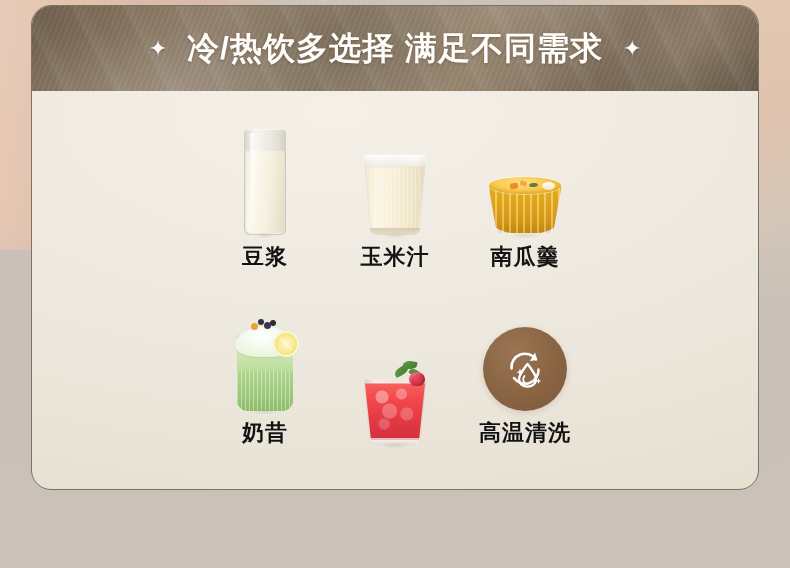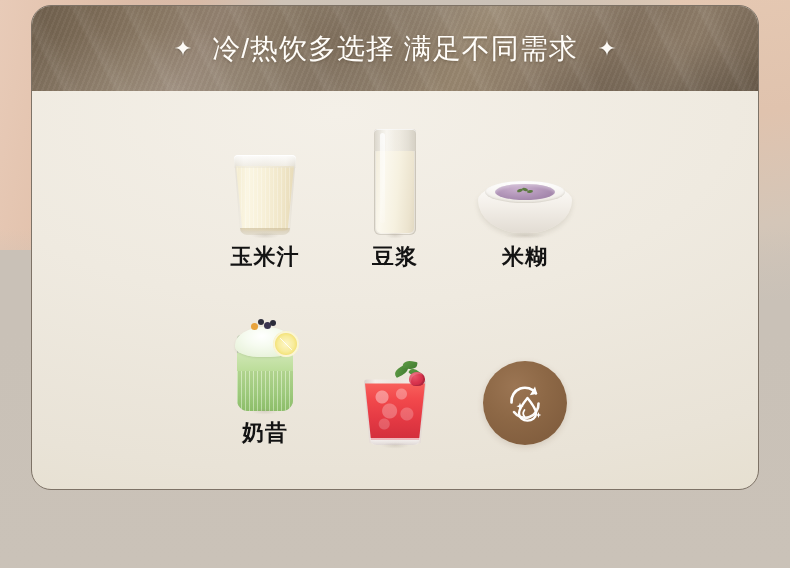--- a/index.html
+++ b/index.html
@@ -136,22 +136,22 @@
   }
   .banner-star {
     color: #fdfbf7;
     font-size: 22px;
     line-height: 1;
     text-shadow: 0 1px 2px rgba(0,0,0,.25);
     user-select: none;
   }
   #banner-title {
     color: #fffdf9;
-    font-size: 28px;
-    font-weight: 400;
+    font-size: 32px;
+    font-weight: 700;
     letter-spacing: 1px;
     white-space: nowrap;
     text-shadow: 0 1px 3px rgba(60,45,30,.35);
   }
 
   
   #content {
     position: absolute;
     left: 0;
     top: 85px;
@@ -613,64 +613,65 @@
       <div id="banner-inner">
         <span class="banner-star">✦</span>
         <span id="banner-title">冷/热饮多选择 满足不同需求</span>
         <span class="banner-star">✦</span>
       </div>
     </div>
 
     <div id="content">
 
       <div class="row" id="row-1">
+
+        <div class="cell">
+          <div class="art">
+            <div class="glass-tall">
+              <div class="fill"></div>
+              <div class="rim"></div>
+              <div class="hl"></div>
+            </div>
+            <div class="reflection"></div>
+          </div>
+          <div class="label">豆浆</div>
+        </div>
 
         <div class="cell">
           <div class="art">
             <div class="glass-taper">
               <div class="body"></div>
               <div class="fill"></div>
               <div class="ribs"></div>
               <div class="rim"></div>
               <div class="base"></div>
             </div>
             <div class="reflection"></div>
           </div>
           <div class="label">玉米汁</div>
         </div>
 
+
         <div class="cell">
           <div class="art">
-            <div class="glass-tall">
-              <div class="fill"></div>
-              <div class="rim"></div>
-              <div class="hl"></div>
-            </div>
-            <div class="reflection"></div>
-          </div>
-          <div class="label">豆浆</div>
-        </div>
-
-        <div class="cell">
-          <div class="art">
-            <div class="bowl">
-              <div class="dish"></div>
-              <div class="innerlip"></div>
-              <div class="puree"></div>
-              <div class="herb">
+            <div class="ramekin">
+              <div class="cup"></div>
+              <div class="flutes"></div>
+              <div class="soup"></div>
+              <div class="cream"></div>
+              <div class="bits">
                   <i></i>
                   <i></i>
                   <i></i>
                 </div>
             </div>
             <div class="reflection"></div>
           </div>
-          <div class="label">米糊</div>
+          <div class="label">南瓜羹</div>
         </div>
-
 
 
       </div>
 
       <div class="row" id="row-2">
 
         <div class="cell">
           <div class="art">
             <div class="shake">
               <div class="cup">
@@ -719,20 +720,21 @@
                 <path d="M33 6.5 L35.2 13.8 L27.8 15.2 Z" fill="#ffffff"></path>
                 <path d="M36.5 23.5 A13.5 13.5 0 0 1 12 32" stroke="#ffffff" stroke-width="2.6" stroke-linecap="round" fill="none" opacity="0.95"></path>
                 <path d="M12.8 39 L10.6 31.8 L18 30.4 Z" fill="#ffffff" opacity="0"></path>
                 <path d="M25.5 18 C25.5 18 17 28.4 17 33.2 C17 37.6 20.8 40.6 25.5 40.6 C30.2 40.6 34 37.6 34 33.2 C34 28.4 25.5 18 25.5 18 Z" stroke="#ffffff" stroke-width="2.4" fill="none" stroke-linejoin="round"></path>
                 <path d="M22.5 30 C21 32.2 21 35 22.6 36.6" stroke="#ffffff" stroke-width="1.7" stroke-linecap="round" fill="none"></path>
                 <path d="M18 22.5 L19 25.2 L21.6 26.2 L19 27.2 L18 29.9 L17 27.2 L14.4 26.2 L17 25.2 Z" fill="#ffffff"></path>
                 <path d="M36.5 32 L37.3 34.2 L39.4 35 L37.3 35.8 L36.5 38 L35.7 35.8 L33.6 35 L35.7 34.2 Z" fill="#ffffff"></path>
               </svg>
             </div>
           </div>
+          <div class="label">高温清洗</div>
         </div>
 
       </div>
 
       <div id="card-footer-space"></div>
     </div>
   </div>
 </div>
 
 </body></html>

